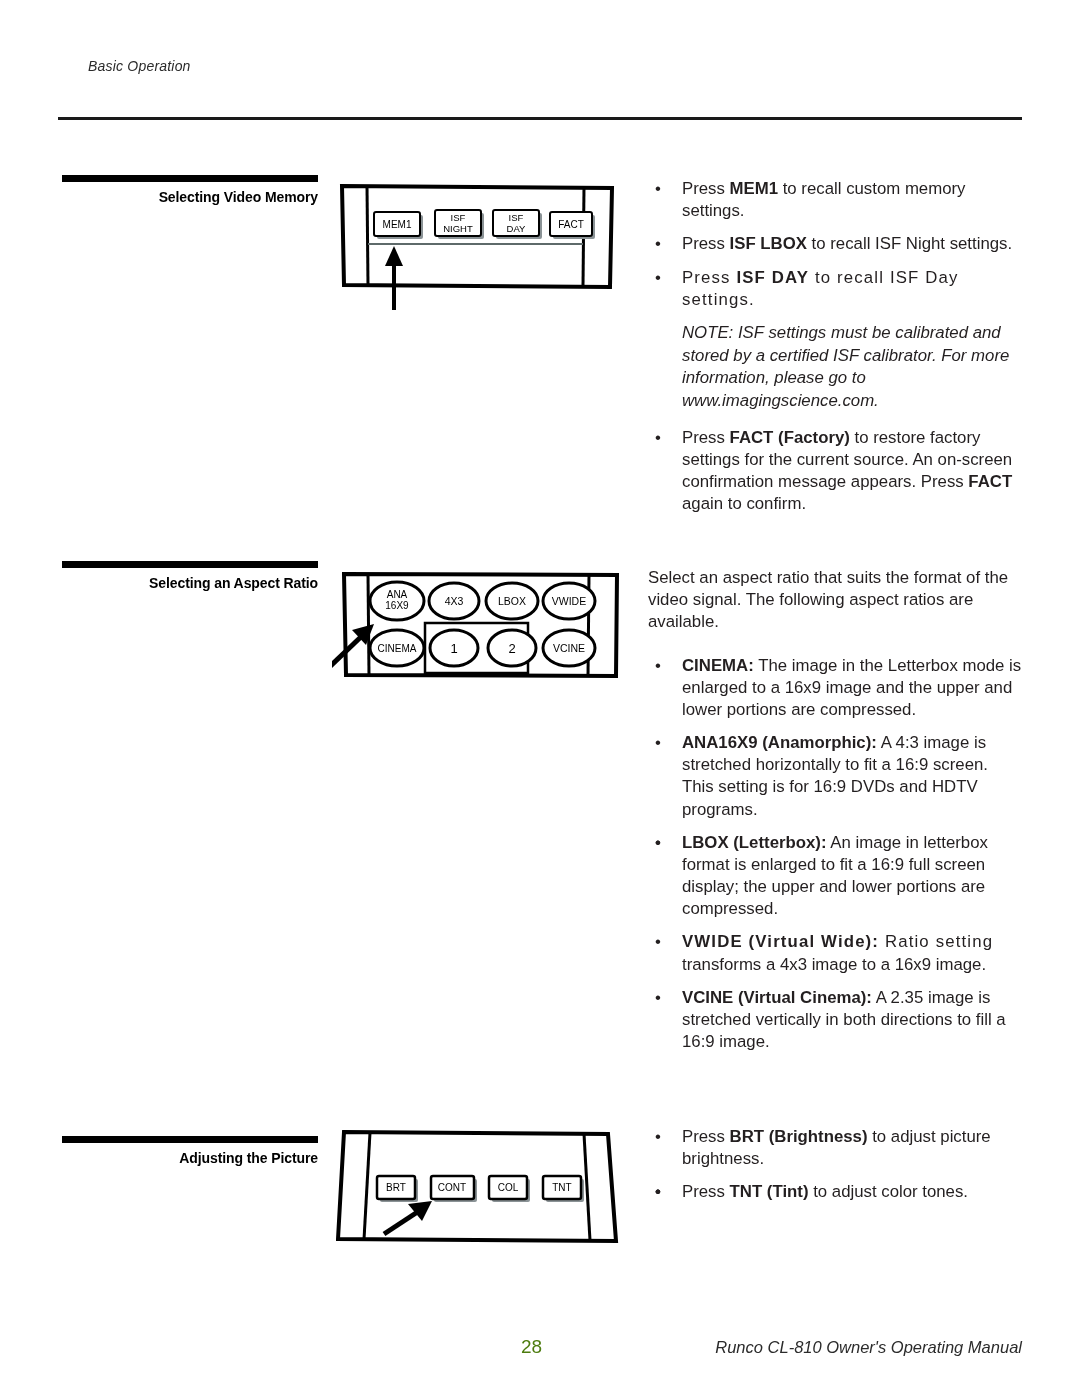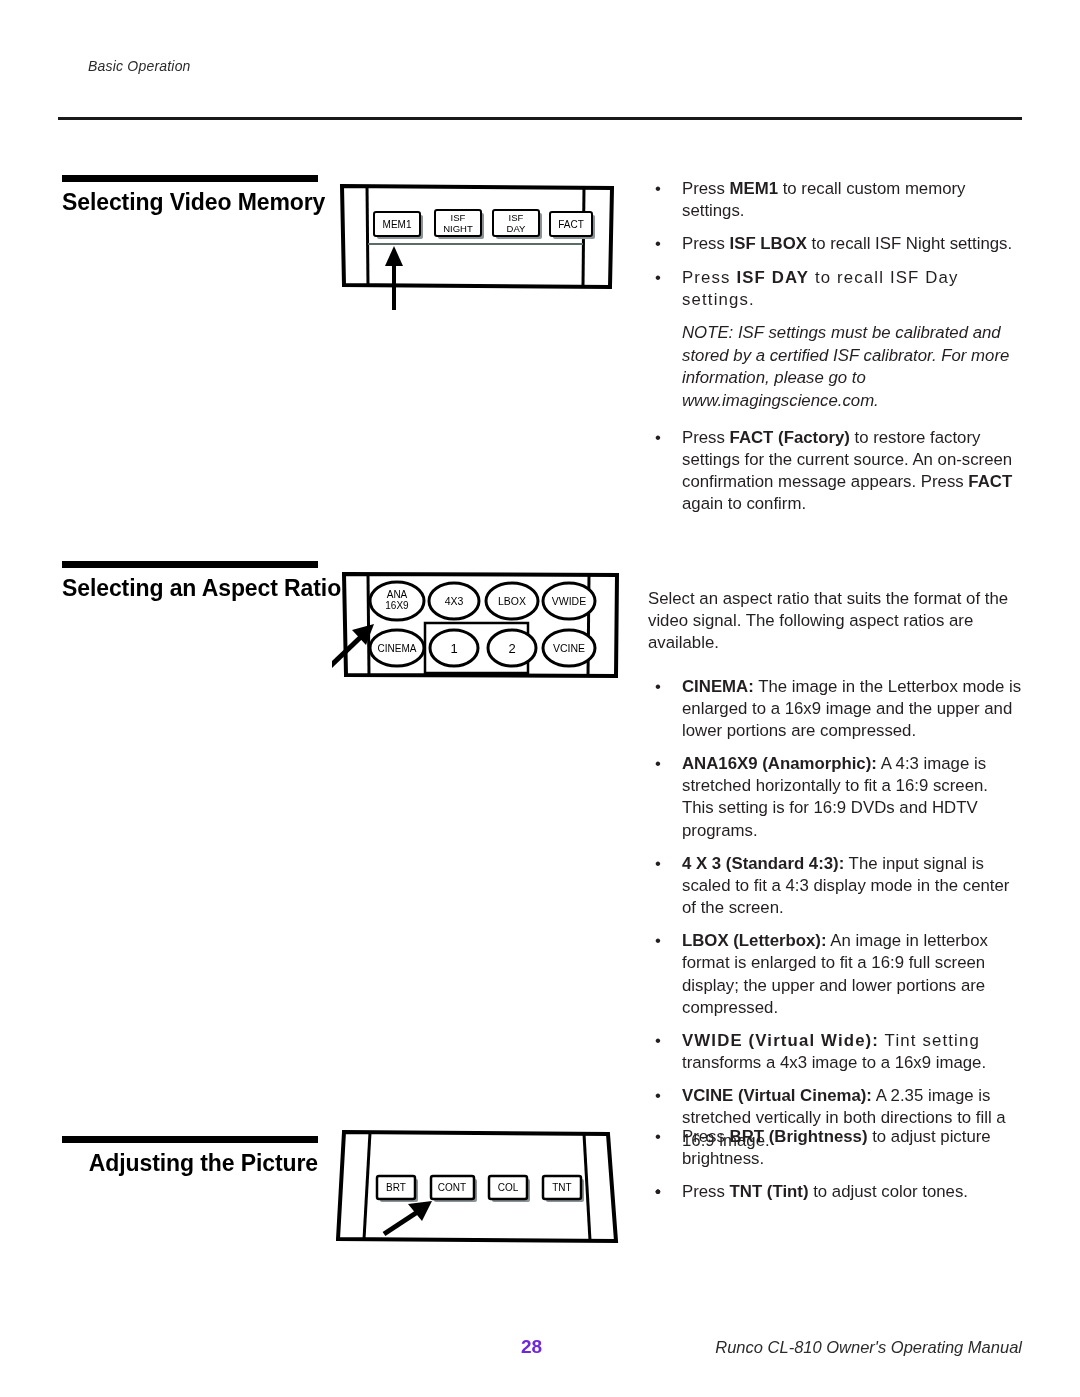--- a/index.html
+++ b/index.html
@@ -47,21 +47,21 @@
     left: 62px;
     width: 256px;
   }
   .sec-head .bar {
     width: 100%;
     height: 7px;
     background: #000000;
   }
   .sec-head .htext {
     margin-top: 7px;
-    font-size: 23px;
+    font-size: 14px;
     font-weight: bold;
     text-align: right;
     letter-spacing: -0.1px;
     color: #000;
     white-space: nowrap;
   }
   #sec-head-1 { top: 175px; }
   #sec-head-2 { top: 561px; }
   #sec-head-3 { top: 1136px; }
 
@@ -99,31 +99,31 @@
     font-style: italic;
     padding-left: 34px;
     margin-bottom: 14px;
     line-height: 1.35;
   }
   b { font-weight: bold; }
   .spaced { letter-spacing: 1.15px; }
   .spaced-b { letter-spacing: 1.15px; font-weight: bold; }
 
   #rcol-1 { top: 178px; }
-  #rcol-2 { top: 588px; }
+  #rcol-2 { top: 567px; }
   #rcol-3 { top: 1126px; }
 
   
   .page-number {
     position: absolute;
     left: 521px;
     top: 1336px;
     font-size: 19px;
-    font-weight: bold;
-    color: #6d28d9;
+    font-weight: normal;
+    color: #4d7c0f;
   }
   .footer-title {
     position: absolute;
     right: 58px;
     top: 1338px;
     font-style: italic;
     font-size: 16.5px;
     color: #2b2b2b;
   }
 </style>
@@ -248,29 +248,28 @@
     <div class="bullet-item">
       <span class="dot">•</span>
       <span><b>CINEMA:</b> The image in the Letterbox mode is enlarged to a 16x9 image and the upper and lower portions are compressed.</span>
     </div>
     <div class="bullet-item">
       <span class="dot">•</span>
       <span><b>ANA16X9 (Anamorphic):</b> A 4:3 image is stretched horizontally to fit a 16:9 screen. This setting is for 16:9 DVDs and HDTV programs.</span>
     </div>
     <div class="bullet-item">
       <span class="dot">•</span>
-      <span><b>4 X 3 (Standard 4:3):</b> The input signal is scaled to fit a 4:3 display mode in the center of the screen.</span>
     </div>
     <div class="bullet-item">
       <span class="dot">•</span>
       <span><b>LBOX (Letterbox):</b> An image in letterbox format is enlarged to fit a 16:9 full screen display; the upper and lower portions are compressed.</span>
     </div>
     <div class="bullet-item">
       <span class="dot">•</span>
-      <span><b class="spaced-b">VWIDE (Virtual Wide):</b><span class="spaced"> Tint setting</span> transforms a 4x3 image to a 16x9 image.</span>
+      <span><b class="spaced-b">VWIDE (Virtual Wide):</b><span class="spaced"> Ratio setting</span> transforms a 4x3 image to a 16x9 image.</span>
     </div>
     <div class="bullet-item">
       <span class="dot">•</span>
       <span><b>VCINE (Virtual Cinema):</b> A 2.35 image is stretched vertically in both directions to fill a 16:9 image.</span>
     </div>
   </div>
 
   <div class="sec-head" id="sec-head-3">
     <div class="bar"></div>
     <div class="htext">Adjusting the Picture</div>

